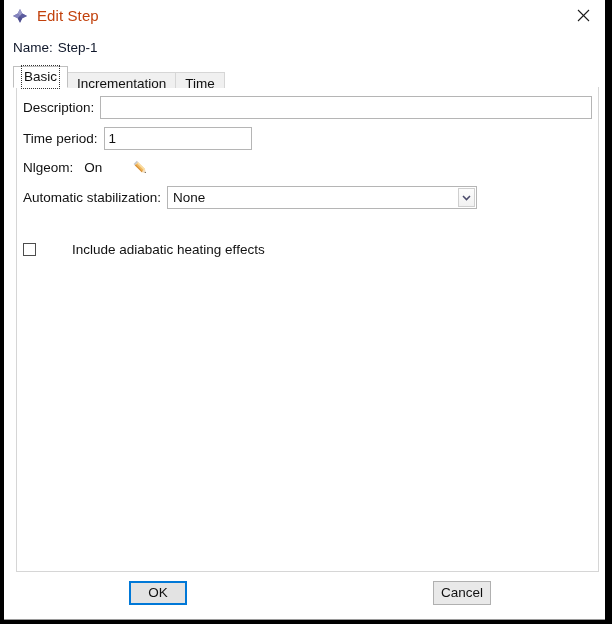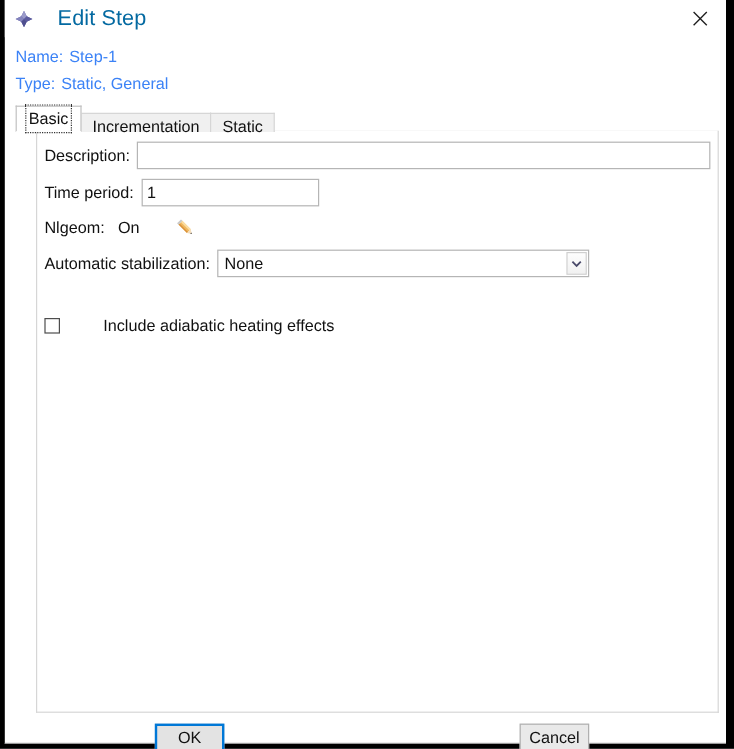--- a/index.html
+++ b/index.html
@@ -46,44 +46,44 @@
   }
   .title-icon {
     margin-left: 7px;
     width: 18px;
     height: 18px;
     position: relative;
     flex: 0 0 auto;
   }
   .title-icon svg { display: block; }
   .title-text {
-    margin-left: 19px;
-    font-size: 18px;
-    color: #0369a1;
+    margin-left: 8px;
+    font-size: 15px;
+    color: #c2410c;
     letter-spacing: 0.1px;
     white-space: nowrap;
   }
   .close-btn {
     position: absolute;
     right: 0px;
     top: 0px;
     width: 44px;
     height: 31px;
     display: flex;
     align-items: center;
     justify-content: center;
     cursor: default;
   }
   .close-btn svg { display: block; }
 
   
   .info-row {
     margin-left: 9px;
     font-size: 13.5px;
-    color: #3b82f6;
+    color: #0f172a;
     white-space: nowrap;
   }
   .info-row .label { }
   .info-row .value { margin-left: 5px; }
   #row-name { margin-top: 9px; }
   #row-type { margin-top: 7px; }
 
   
   .tabstrip {
     position: relative;
@@ -128,21 +128,21 @@
   .tab.active .tab-inner {
     display: inline-block;
     outline: 1px dotted #333333;
     outline-offset: 1px;
     padding: 0 1px;
   }
 
   
   .tabpanel {
     position: relative;
-    margin-left: 26px;
+    margin-left: 12px;
     margin-right: 6px;
     height: 485px;
     background: #ffffff;
     border: 1px solid #d6d6d6;
     border-top: none;
     box-sizing: border-box;
     margin-top: -1px;
     z-index: 0;
     padding-left: 32px;
   }
@@ -286,33 +286,30 @@
         <svg width="13" height="13" viewBox="0 0 13 13">
           <line x1="1" y1="1" x2="12" y2="12" stroke="#1c1c1c" stroke-width="1.1"></line>
           <line x1="12" y1="1" x2="1" y2="12" stroke="#1c1c1c" stroke-width="1.1"></line>
         </svg>
       </div>
     </div>
 
     <div class="info-row" id="row-name">
       <span class="label">Name:</span><span class="value">Step-1</span>
     </div>
-    <div class="info-row" id="row-type">
-      <span class="label">Type:</span><span class="value">Static, General</span>
-    </div>
 
     <div class="tabstrip">
       <div class="tab active">
         <span class="tab-inner">Basic</span>
       </div>
       <div class="tab">
         <span>Incrementation</span>
       </div>
       <div class="tab">
-        <span>Static</span>
+        <span>Time</span>
       </div>
     </div>
 
     <div class="tabpanel">
 
       <div class="field-row" id="row-description">
         <span class="field-label">Description:</span>
         <input class="text-input" type="text" value="" style="">
       </div>
 

